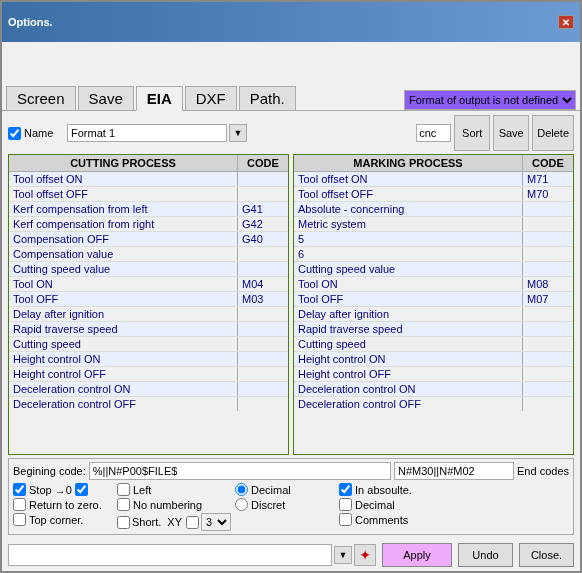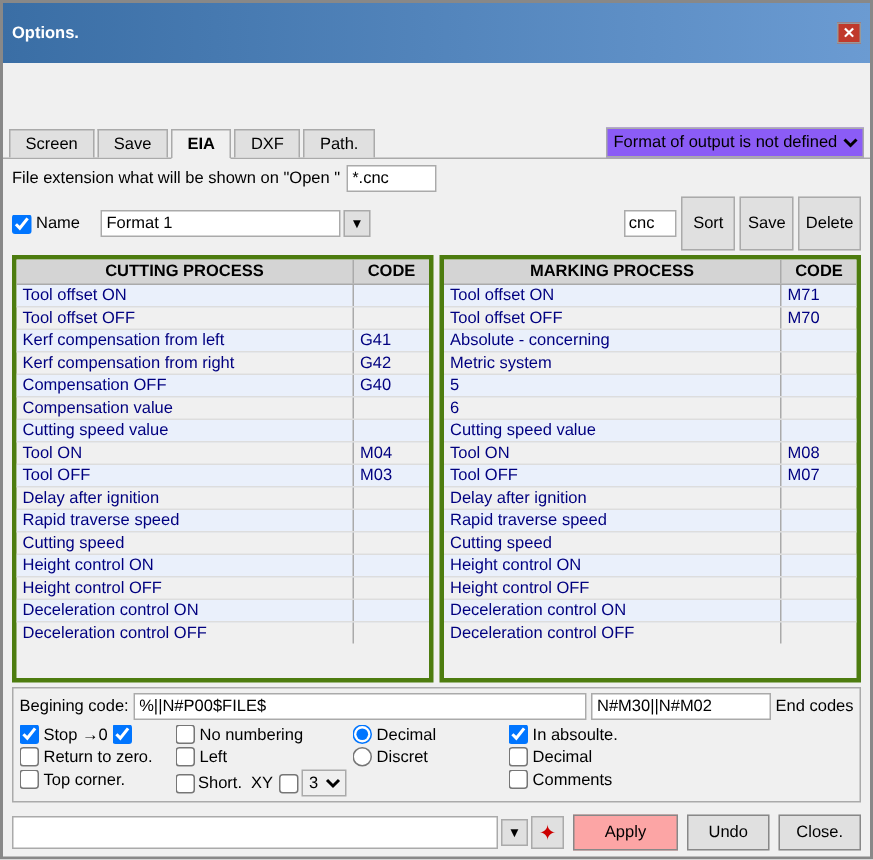--- a/index.html
+++ b/index.html
@@ -48,21 +48,21 @@
       background: #f0f0f0;
       border-bottom: 1px solid #aaa;
     }
     .tab {
       padding: 3px 10px;
       border: 1px solid #aaa;
       border-bottom: none;
       background: #e0e0e0;
       cursor: pointer;
       margin-right: 2px;
-      font-size: 11px;
+      font-size: 15px;
       margin-top: 40px;
     }
     .tab.active {
       background: #f0f0f0;
       font-weight: bold;
       border-bottom: 1px solid #f0f0f0;
       margin-bottom: -1px;
     }
     .content {
       flex: 1;
@@ -143,21 +143,21 @@
       cursor: pointer;
       padding: 0 4px;
     }
     .tables-container {
       display: flex;
       gap: 4px;
       flex: 1;
     }
     .process-table {
       flex: 1;
-      border: 3px solid #4d7c0f;
+      border: 1px solid #4d7c0f;
       overflow: hidden;
     }
     .table-header {
       display: flex;
       background: #d4d4d4;
       border-bottom: 1px solid #aaa;
     }
     .th-main {
       flex: 1;
       padding: 2px 4px;
@@ -282,21 +282,21 @@
       display: flex;
       align-items: center;
       justify-content: center;
       font-size: 14px;
       color: #c00;
     }
     .btn-apply {
       min-width: 70px;
       height: 24px;
       border: 1px solid #888;
-      background: #fca5a5;
+      background: #f0abfc;
       font-size: 11px;
       cursor: pointer;
     }
     .btn-undo {
       min-width: 55px;
       height: 24px;
       border: 1px solid #888;
       background: #e0e0e0;
       font-size: 11px;
       cursor: pointer;
@@ -338,24 +338,20 @@
     <div class="tab">DXF</div>
     <div class="tab">Path.</div>
     <div style="flex:1"></div>
     <select class="format-select">
       <option>Format of output is not defined</option>
     </select>
   </div>
 
   <div class="content">
 
-    <div class="file-ext-row">
-      <span>File extension what will be shown on "Open "</span>
-      <input class="file-ext-input" type="text" value="*.cnc" style="">
-    </div>
 
     <div class="name-row">
       <input type="checkbox" class="name-checkbox" checked="" style="">
       <span class="name-label">Name</span>
       <div class="name-select-wrapper">
         <input class="name-input" type="text" value="Format 1" style="">
         <div class="name-dropdown">▼</div>
       </div>
       <input class="name-ext" type="text" value="cnc" style="">
       <button class="btn-small">Sort</button>
@@ -537,25 +533,25 @@
           <div class="checkbox-item">
             <input type="checkbox" style="">
             <span>Top corner.</span>
           </div>
         </div>
 
 
         <div class="checkbox-col">
           <div class="checkbox-item">
             <input type="checkbox" style="">
+            <span>Left</span>
+          </div>
+          <div class="checkbox-item">
+            <input type="checkbox" style="">
             <span>No numbering</span>
-          </div>
-          <div class="checkbox-item">
-            <input type="checkbox" style="">
-            <span>Left</span>
           </div>
           <div class="short-row checkbox-item">
             <input type="checkbox" style="">
             <span>Short.</span>
             <span style="margin-left:4px;">XY</span>
             <input type="checkbox" style="margin-left: 2px;">
             <select class="xy-select">
               <option>3</option>
             </select>
           </div>

